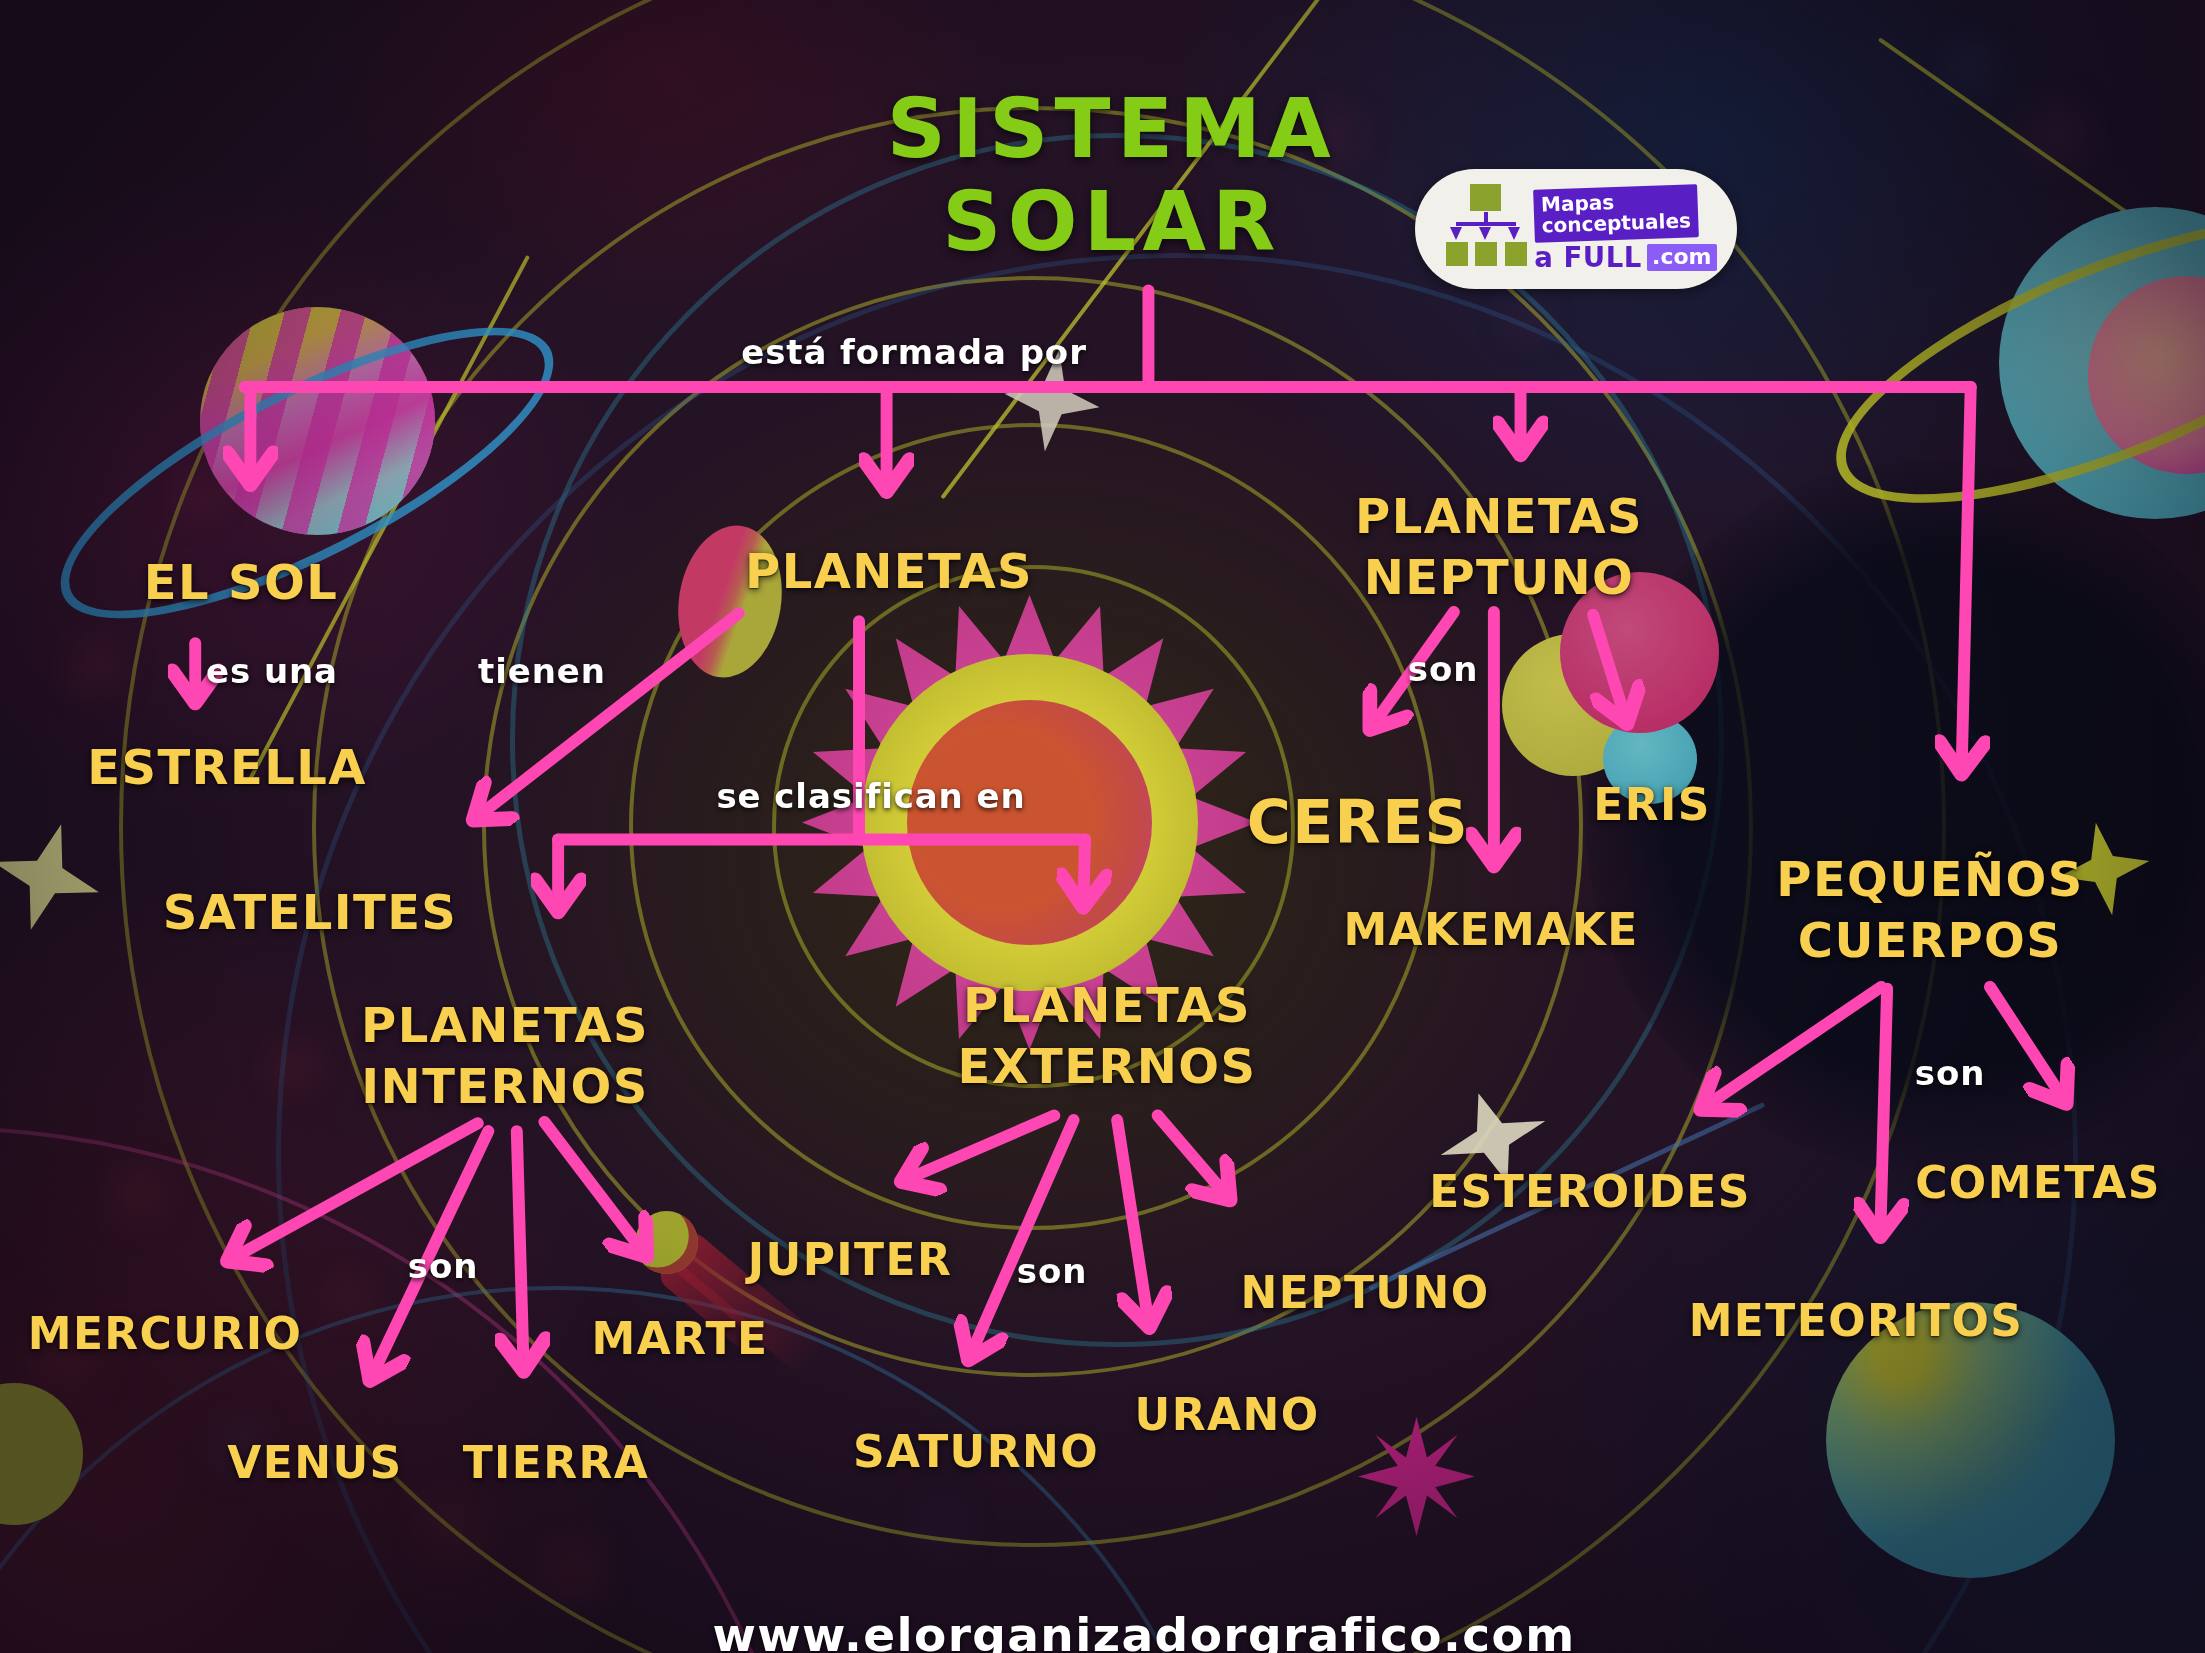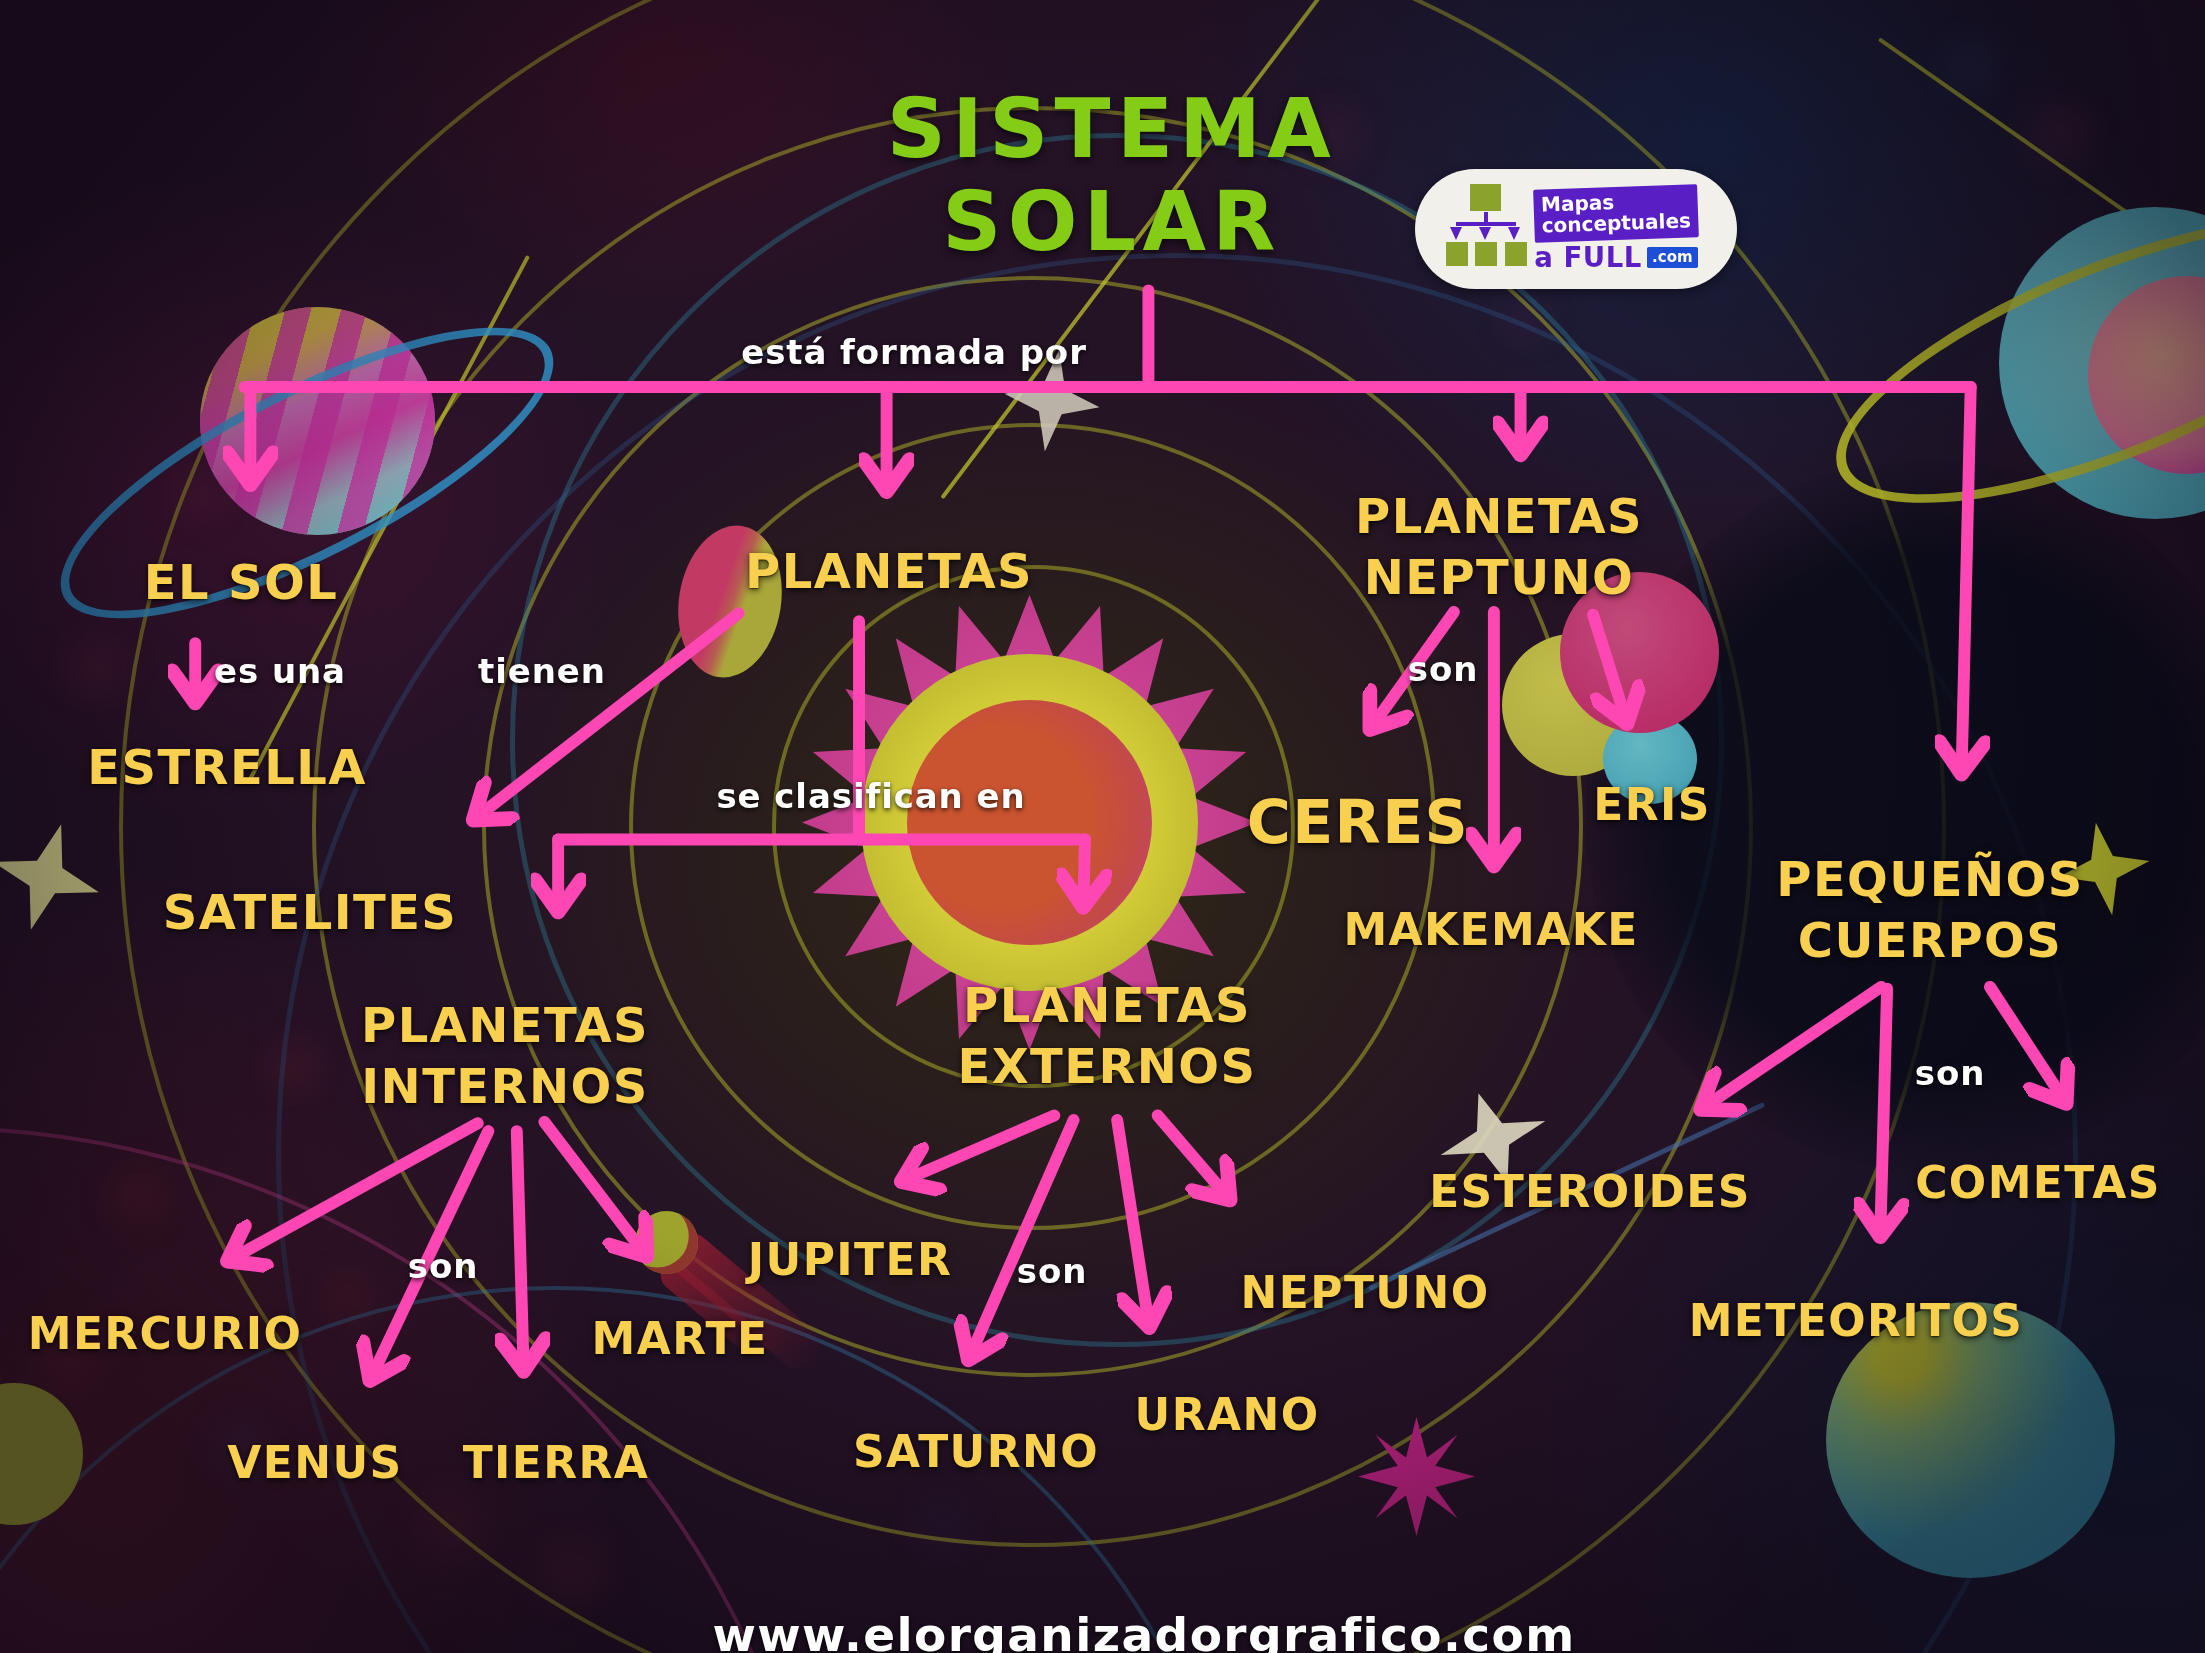--- a/index.html
+++ b/index.html
@@ -50,21 +50,21 @@
   #logo{position:absolute;left:1415px;top:169px;width:322px;height:120px;background:#f2f0ea;
         border-radius:60px;z-index:7;display:flex;align-items:center;box-shadow:0 2.8px 11px rgba(0,0,0,.45);}
   #logo .icon{position:relative;width:80px;height:92px;margin-left:31px;flex:0 0 auto;}
   #logo .icon .r{position:absolute;background:#8ba32d;}
   #logo .icon .p{position:absolute;background:#5a1fc4;}
   #logo .icon .tri{position:absolute;width:0;height:0;border-left:6.9px solid transparent;border-right:6.9px solid transparent;border-top:13px solid #5a1fc4;}
   #logo .txt{margin-left:8.3px;line-height:1;}
   #logo .mc{display:inline-block;background:#5a1fc4;color:#fff;font-weight:bold;padding:4.6px 7.4px 5.5px;transform:rotate(-2deg);font-size:20px;line-height:1.08;border-radius:1.8px;}
   #logo .row2{margin-top:3.7px;display:flex;align-items:center;}
   #logo .afull{color:#5a1fc4;font-weight:bold;font-size:27.6px;letter-spacing:0.5px;}
-  #logo .tld{margin-left:4.6px;background:#1d4ed8;color:#fff;font-weight:bold;font-size:15px;padding:2.8px 5.5px;border-radius:1.8px;}
+  #logo .tld{margin-left:4.6px;background:#8b5cf6;color:#fff;font-weight:bold;font-size:22px;padding:2.8px 5.5px;border-radius:1.8px;}
   
   #edges{position:absolute;left:0;top:0;z-index:3;}
   #vignette{position:absolute;inset:0;z-index:2;pointer-events:none;
      background:radial-gradient(1240px 1057px at 50% 45%, rgba(0,0,0,0) 58%, rgba(8,4,14,.5) 100%);}
   #speckles{position:absolute;left:0;top:0;width:0.9px;height:0.9px;border-radius:50%;z-index:1;
      box-shadow:138px 1195px 41px 18.4px rgba(190,60,80,.25),69px 1355px 46px 25px rgba(190,60,80,.22),
        239px 1447px 41px 20.7px rgba(80,120,200,.16),349px 1296px 37px 16px rgba(190,60,80,.2),
        450px 1525px 46px 23px rgba(190,60,80,.18),96px 666px 41px 20.7px rgba(190,60,80,.2),
        198px 496px 37px 17.5px rgba(170,50,90,.2),2058px 133px 41px 23px rgba(200,60,110,.22),
        1971px 64px 37px 18.4px rgba(80,120,200,.18),1332px 133px 41px 20.7px rgba(170,50,90,.16),
@@ -195,21 +195,21 @@
       <div>conceptuales</div>
     </div>
     <div class="row2">
       <span class="afull">a FULL</span>
       <span class="tld">.com</span>
     </div>
   </div>
 </div>
 
 <div class="linklabel" style="left:914px;top:332px;">está formada por</div>
-<div class="linklabel" style="left:280px;top:651px;">es una</div>
+<div class="linklabel" style="left:272px;top:651px;">es una</div>
 <div class="linklabel" style="left:542px;top:651px;">tienen</div>
 <div class="linklabel" style="left:871px;top:776px;">se clasifican en</div>
 <div class="linklabel" style="left:443px;top:1246px;">son</div>
 <div class="linklabel" style="left:1052px;top:1251px;">son</div>
 <div class="linklabel" style="left:1443px;top:649px;">son</div>
 <div class="linklabel" style="left:1950px;top:1053px;">son</div>
 
 <div class="node" style="left:241px;top:554px;">EL SOL</div>
 <div class="node" style="left:227px;top:739px;">ESTRELLA</div>
 <div class="node" style="left:889px;top:543px;">PLANETAS</div>

